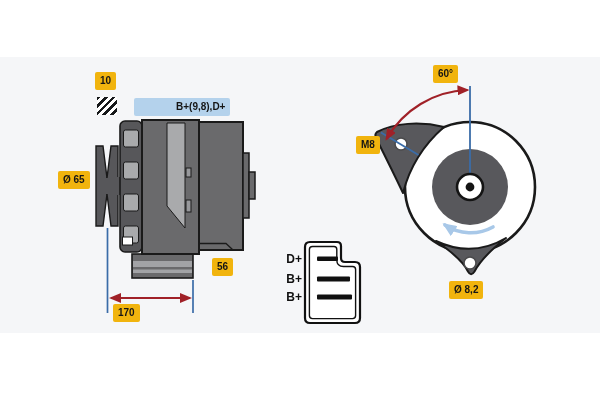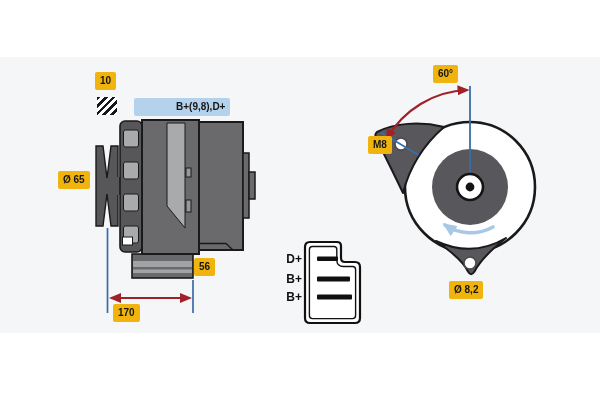--- a/index.html
+++ b/index.html
@@ -96,23 +96,23 @@
       <rect x="317" y="256.5" width="21" height="4.6" rx="1" fill="#101010"></rect>
       <rect x="317" y="276.5" width="33" height="5" rx="1" fill="#101010"></rect>
       <rect x="317" y="294.5" width="35" height="5" rx="1" fill="#101010"></rect>
     </g>
   </svg>
 
   <div class="lbl yellow" style="left:95px;top:72px;">10</div>
   <div class="hatch"></div>
   <div class="lbl blue" style="left:134px;top:98px;padding-left:42px;">B+(9,8),D+</div>
   <div class="lbl yellow" style="left:58px;top:171px;">Ø 65</div>
-  <div class="lbl yellow" style="left:194px;top:258px;">56</div>
+  <div class="lbl yellow" style="left:212px;top:258px;">56</div>
   <div class="lbl yellow" style="left:113px;top:304px;">170</div>
 
   <div class="lbl yellow" style="left:433px;top:65px;">60°</div>
-  <div class="lbl yellow" style="left:368px;top:136px;">M8</div>
+  <div class="lbl yellow" style="left:356px;top:136px;">M8</div>
   <div class="lbl yellow" style="left:449px;top:281px;">Ø 8,2</div>
 
   <div class="pin-label" style="top:252px;">D+</div>
   <div class="pin-label" style="top:272px;">B+</div>
   <div class="pin-label" style="top:290px;">B+</div>
 </div>
 
 </body></html>

